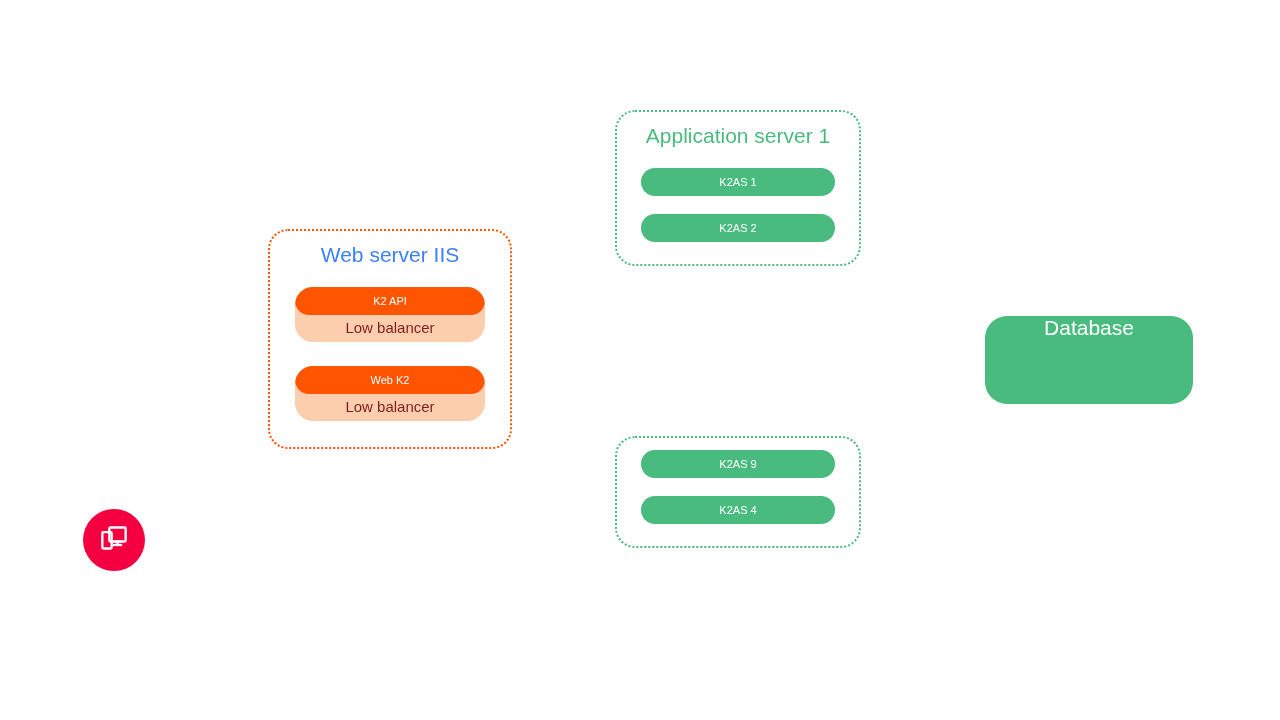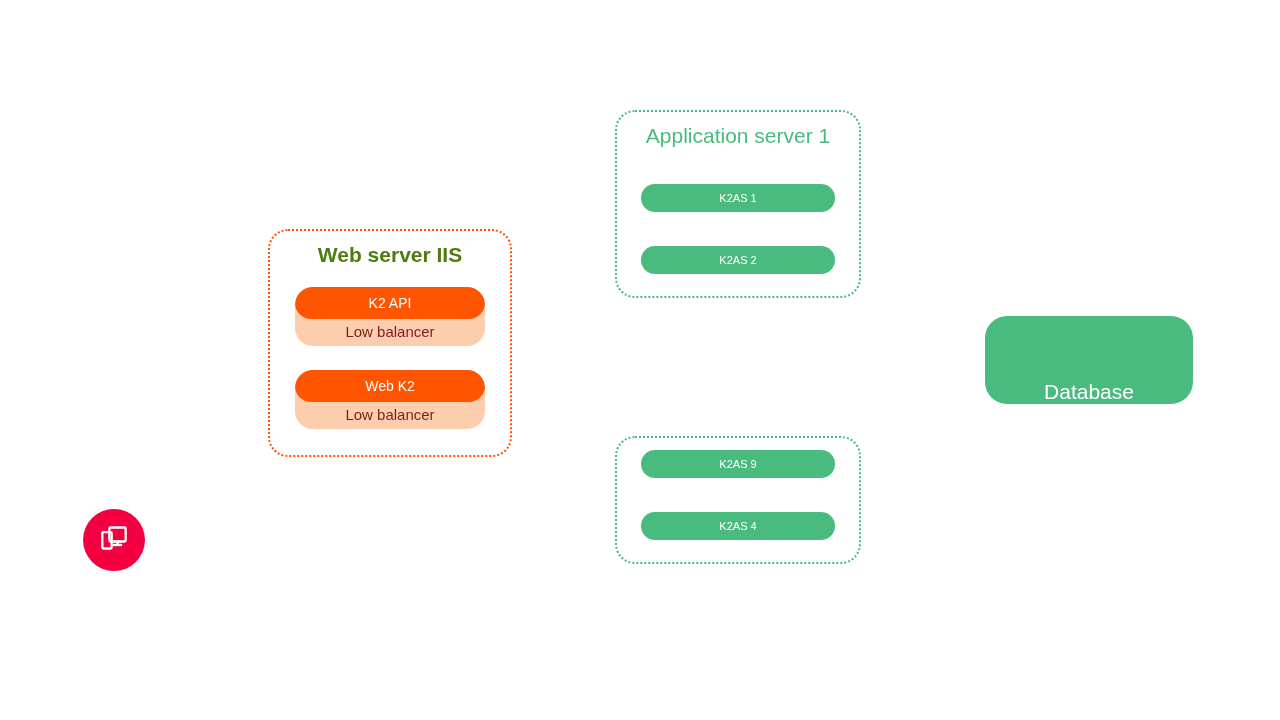--- a/index.html
+++ b/index.html
@@ -41,47 +41,46 @@
     .group-title {
       font-size: 21px;
       margin-bottom: 20px;
     }
     .web-group {
       left: 268px;
       top: 229px;
       width: 244px;
       border-color: #ff5400;
     }
-    .web-group .group-title { color: #4d7c0f; font-weight: bold; }
+    .web-group .group-title { color: #3b82f6; }
     .web-item {
       width: 190px;
       border-radius: 18px;
       overflow: hidden;
       margin-bottom: 24px;
       background: #fcceae;
     }
     .web-item:last-child { margin-bottom: 8px; }
     .web-item-top {
       background: #ff5400;
       color: #fff;
-      font-size: 14px;
+      font-size: 11px;
       padding: 8px 0;
       text-align: center;
       border-radius: 18px;
     }
     .web-item-bottom {
       color: #7f1d1d;
       font-size: 15px;
       padding: 4px 0 6px 0;
       text-align: center;
     }
     .app-group {
       width: 246px;
       border-color: #4abb7e;
-      gap: 16px;
     }
     .app-group .group-title { color: #4abb7e; }
     .app-group-1 {
       left: 615px;
       top: 110px;
     }
     .app-group-2 {
       left: 615px;
       top: 436px;
     }
@@ -99,21 +98,21 @@
     .database {
       position: absolute;
       left: 985px;
       top: 316px;
       width: 208px;
       height: 88px;
       background: #4abb7e;
       color: #fff;
       border-radius: 22px;
       display: flex;
-      align-items: flex-end;
+      align-items: flex-start;
       justify-content: center;
       font-size: 21px;
     }
   </style>
 </head>
 <body>
 
 <div class="client-circle">
   <span>
     <svg viewBox="0 0 24 24">

